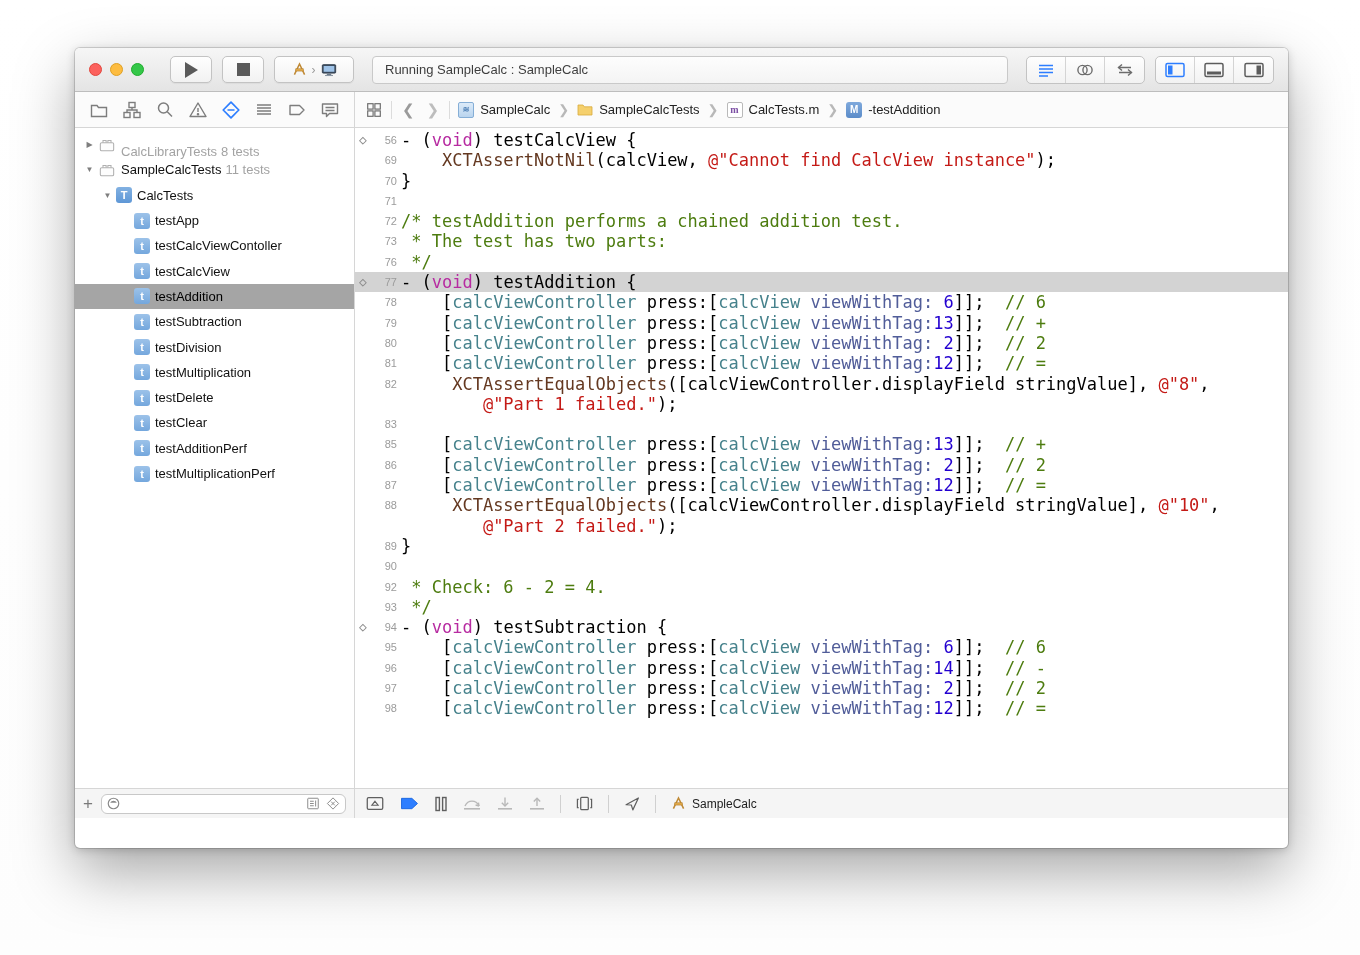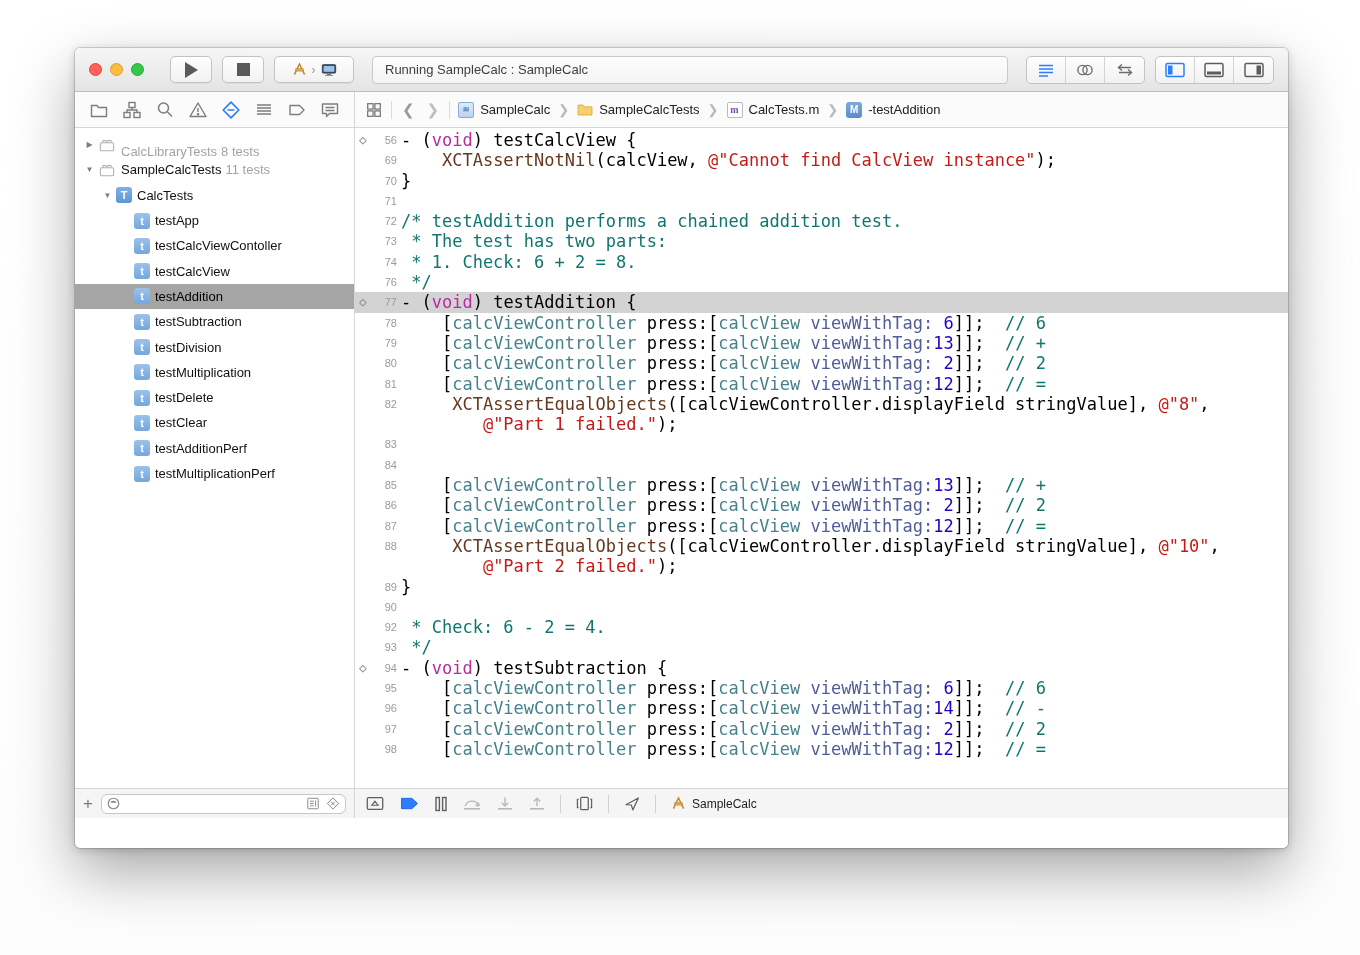--- a/index.html
+++ b/index.html
@@ -67,21 +67,21 @@
 
   
   .editor { flex:1; display:flex; flex-direction:column; background:#fff; }
   .code-scroll { flex:1; overflow:hidden; padding-top:2px; font-family:"DejaVu Sans Mono", monospace; font-size:17px; line-height:20.3px; }
   .crow { display:flex; height:20.3px; white-space:pre; }
   .crow.hl { background:#d3d3d3; }
   .gutter { flex:none; width:46px; display:flex; align-items:center; }
   .gdiamond { width:16px; text-align:center; font-size:13px; color:#8a8a8a; }
   .gnum { flex:1; text-align:right; font-size:11px; color:#9b9b9b; font-family:"Liberation Sans",sans-serif; padding-right:4px; }
   .ctext { flex:1; overflow:hidden; }
-  .tk-p { color:#000; } .tk-k { color:#b72ba1; } .tk-c { color:#0f766e;margin-top:18px; } .tk-s { color:#c41a16; }
+  .tk-p { color:#000; } .tk-k { color:#b72ba1; } .tk-c { color:#4d7c0f;margin-top:18px; } .tk-s { color:#c41a16; }
   .tk-n { color:#2300d0; } .tk-t { color:#46828c; } .tk-m { color:#515d99; } .tk-x { color:#643820; }
 
   .debugbar { height:30px; border-top:1px solid #d6d6d6; background:#f5f5f5; display:flex; align-items:center; padding:0 10px; gap:14px; }
   .db-div { width:1px; height:18px; background:#d0d0d0; }
   .db-icon { display:flex; align-items:center; justify-content:center; }
   .db-label { font-size:12px; color:#222; display:flex; align-items:center; gap:5px; }
 
   svg { display:block; }
 </style>
 </head>
@@ -419,31 +419,29 @@
       </div>
 
       <div class="editor">
         <div class="code-scroll" id="code-scroll">
             <div class="crow"><span class="gutter"><span class="gdiamond">◇</span><span class="gnum">56</span></span><span class="ctext"><span class="tk-p">- (</span><span class="tk-k">void</span><span class="tk-p">) testCalcView {</span></span></div>
             <div class="crow"><span class="gutter"><span class="gdiamond"></span><span class="gnum">69</span></span><span class="ctext"><span class="tk-p">    </span><span class="tk-x">XCTAssertNotNil</span><span class="tk-p">(calcView, </span><span class="tk-s">@"Cannot find CalcView instance"</span><span class="tk-p">);</span></span></div>
             <div class="crow"><span class="gutter"><span class="gdiamond"></span><span class="gnum">70</span></span><span class="ctext"><span class="tk-p">}</span></span></div>
             <div class="crow"><span class="gutter"><span class="gdiamond"></span><span class="gnum">71</span></span><span class="ctext"></span></div>
             <div class="crow"><span class="gutter"><span class="gdiamond"></span><span class="gnum">72</span></span><span class="ctext"><span class="tk-c">/* testAddition performs a chained addition test.</span></span></div>
             <div class="crow"><span class="gutter"><span class="gdiamond"></span><span class="gnum">73</span></span><span class="ctext"><span class="tk-c"> * The test has two parts:</span></span></div>
-            <div class="crow"><span class="gutter"><span class="gdiamond"></span><span class="gnum">74</span></span><span class="ctext"><span class="tk-c"> * 1. Check: 6 + 2 = 8.</span></span></div>
             <div class="crow"><span class="gutter"><span class="gdiamond"></span><span class="gnum">76</span></span><span class="ctext"><span class="tk-c"> */</span></span></div>
             <div class="crow hl"><span class="gutter"><span class="gdiamond">◇</span><span class="gnum">77</span></span><span class="ctext"><span class="tk-p">- (</span><span class="tk-k">void</span><span class="tk-p">) testAddition {</span></span></div>
             <div class="crow"><span class="gutter"><span class="gdiamond"></span><span class="gnum">78</span></span><span class="ctext"><span class="tk-p">    [</span><span class="tk-t">calcViewController</span><span class="tk-p"> press:[</span><span class="tk-t">calcView</span><span class="tk-p"> </span><span class="tk-m">viewWithTag:</span><span class="tk-p"> </span><span class="tk-n">6</span><span class="tk-p">]];  </span><span class="tk-c">// 6</span></span></div>
             <div class="crow"><span class="gutter"><span class="gdiamond"></span><span class="gnum">79</span></span><span class="ctext"><span class="tk-p">    [</span><span class="tk-t">calcViewController</span><span class="tk-p"> press:[</span><span class="tk-t">calcView</span><span class="tk-p"> </span><span class="tk-m">viewWithTag:</span><span class="tk-n">13</span><span class="tk-p">]];  </span><span class="tk-c">// +</span></span></div>
             <div class="crow"><span class="gutter"><span class="gdiamond"></span><span class="gnum">80</span></span><span class="ctext"><span class="tk-p">    [</span><span class="tk-t">calcViewController</span><span class="tk-p"> press:[</span><span class="tk-t">calcView</span><span class="tk-p"> </span><span class="tk-m">viewWithTag:</span><span class="tk-p"> </span><span class="tk-n">2</span><span class="tk-p">]];  </span><span class="tk-c">// 2</span></span></div>
             <div class="crow"><span class="gutter"><span class="gdiamond"></span><span class="gnum">81</span></span><span class="ctext"><span class="tk-p">    [</span><span class="tk-t">calcViewController</span><span class="tk-p"> press:[</span><span class="tk-t">calcView</span><span class="tk-p"> </span><span class="tk-m">viewWithTag:</span><span class="tk-n">12</span><span class="tk-p">]];  </span><span class="tk-c">// =</span></span></div>
             <div class="crow"><span class="gutter"><span class="gdiamond"></span><span class="gnum">82</span></span><span class="ctext"><span class="tk-p">     </span><span class="tk-x">XCTAssertEqualObjects</span><span class="tk-p">([calcViewController.displayField stringValue], </span><span class="tk-s">@"8"</span><span class="tk-p">,</span></span></div>
             <div class="crow"><span class="gutter"><span class="gdiamond"></span><span class="gnum"></span></span><span class="ctext"><span class="tk-p">        </span><span class="tk-s">@"Part 1 failed."</span><span class="tk-p">);</span></span></div>
             <div class="crow"><span class="gutter"><span class="gdiamond"></span><span class="gnum">83</span></span><span class="ctext"></span></div>
-            <div class="crow"><span class="gutter"><span class="gdiamond"></span><span class="gnum">84</span></span><span class="ctext"></span></div>
             <div class="crow"><span class="gutter"><span class="gdiamond"></span><span class="gnum">85</span></span><span class="ctext"><span class="tk-p">    [</span><span class="tk-t">calcViewController</span><span class="tk-p"> press:[</span><span class="tk-t">calcView</span><span class="tk-p"> </span><span class="tk-m">viewWithTag:</span><span class="tk-n">13</span><span class="tk-p">]];  </span><span class="tk-c">// +</span></span></div>
             <div class="crow"><span class="gutter"><span class="gdiamond"></span><span class="gnum">86</span></span><span class="ctext"><span class="tk-p">    [</span><span class="tk-t">calcViewController</span><span class="tk-p"> press:[</span><span class="tk-t">calcView</span><span class="tk-p"> </span><span class="tk-m">viewWithTag:</span><span class="tk-p"> </span><span class="tk-n">2</span><span class="tk-p">]];  </span><span class="tk-c">// 2</span></span></div>
             <div class="crow"><span class="gutter"><span class="gdiamond"></span><span class="gnum">87</span></span><span class="ctext"><span class="tk-p">    [</span><span class="tk-t">calcViewController</span><span class="tk-p"> press:[</span><span class="tk-t">calcView</span><span class="tk-p"> </span><span class="tk-m">viewWithTag:</span><span class="tk-n">12</span><span class="tk-p">]];  </span><span class="tk-c">// =</span></span></div>
             <div class="crow"><span class="gutter"><span class="gdiamond"></span><span class="gnum">88</span></span><span class="ctext"><span class="tk-p">     </span><span class="tk-x">XCTAssertEqualObjects</span><span class="tk-p">([calcViewController.displayField stringValue], </span><span class="tk-s">@"10"</span><span class="tk-p">,</span></span></div>
             <div class="crow"><span class="gutter"><span class="gdiamond"></span><span class="gnum"></span></span><span class="ctext"><span class="tk-p">        </span><span class="tk-s">@"Part 2 failed."</span><span class="tk-p">);</span></span></div>
             <div class="crow"><span class="gutter"><span class="gdiamond"></span><span class="gnum">89</span></span><span class="ctext"><span class="tk-p">}</span></span></div>
             <div class="crow"><span class="gutter"><span class="gdiamond"></span><span class="gnum">90</span></span><span class="ctext"></span></div>
             <div class="crow"><span class="gutter"><span class="gdiamond"></span><span class="gnum">92</span></span><span class="ctext"><span class="tk-c"> * Check: 6 - 2 = 4.</span></span></div>
             <div class="crow"><span class="gutter"><span class="gdiamond"></span><span class="gnum">93</span></span><span class="ctext"><span class="tk-c"> */</span></span></div>
             <div class="crow"><span class="gutter"><span class="gdiamond">◇</span><span class="gnum">94</span></span><span class="ctext"><span class="tk-p">- (</span><span class="tk-k">void</span><span class="tk-p">) testSubtraction {</span></span></div>

